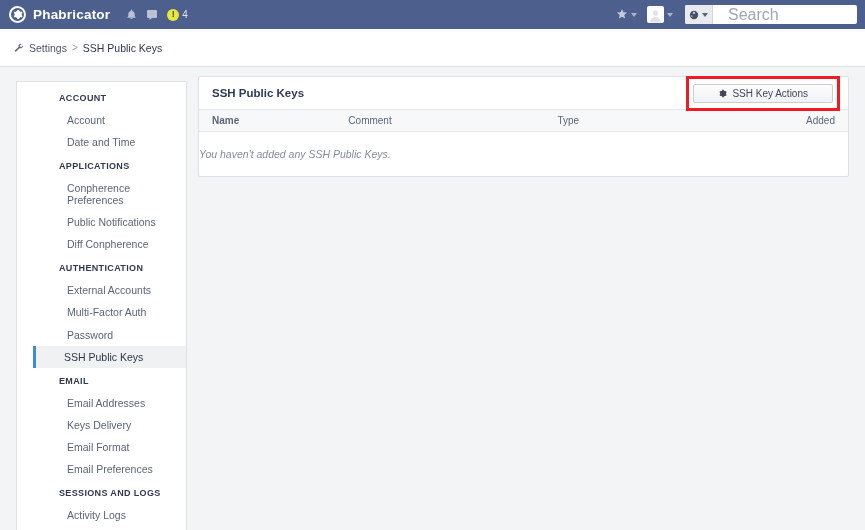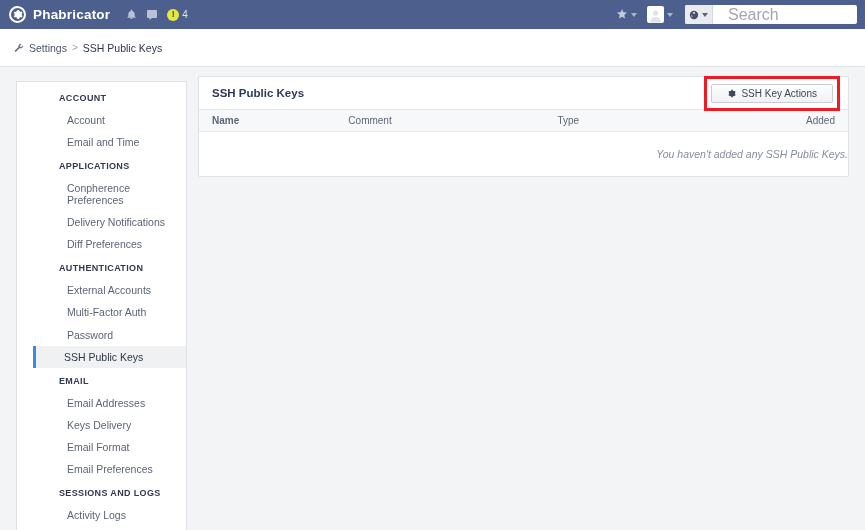--- a/index.html
+++ b/index.html
@@ -176,21 +176,21 @@
   .action-wrap { position: relative; padding: 4px; }
   .annot-box {
     position: absolute;
     left: -3px; top: -4px; right: -3px; bottom: -4px;
     border: 3px solid #ee1b24;
     pointer-events: none;
   }
   .action-btn {
     display: flex; align-items: center; gap: 5px;
     height: 19px;
-    padding: 0 15px;
+    padding: 0 24px;
     background: linear-gradient(#fdfdfd, #f1f2f4);
     border: 1px solid #c9ccd3;
     border-radius: 2px;
     font-size: 10px;
     color: #3c4char;
     color: #3d4759;
     font-family: "Liberation Sans", sans-serif;
     cursor: pointer;
     white-space: nowrap;
   }
@@ -205,21 +205,21 @@
     color: #5c6678;
     text-align: left;
     padding: 5px 0 5px 0;
     border-bottom: 1px solid #e6e8ec;
   }
   th.c-name    { padding-left: 13px; width: 150px; font-weight: bold; }
   th.c-comment { width: 210px; }
   th.c-type    { width: 250px; }
   th.c-added   { text-align: right; padding-right: 13px; }
   .empty-row td {
-    text-align: right;
+    text-align: left;
     font-size: 10.5px;
     font-style: italic;
     color: #858d9c;
     padding: 16px 0 16px 0;
   }
 </style>
 </head>
 <body>
 
 <div class="topbar">
@@ -296,25 +296,25 @@
   <span class="crumb-link">Settings</span>
   <span class="crumb-sep">&gt;</span>
   <span class="crumb-current">SSH Public Keys</span>
 </div>
 
 <div class="page">
 
   <nav class="sidebar" id="sidebar">
       <div class="side-section first">ACCOUNT</div>
       <div class="side-item">Account</div>
-      <div class="side-item">Email and Time</div>
+      <div class="side-item">Date and Time</div>
       <div class="side-section">APPLICATIONS</div>
       <div class="side-item">Conpherence Preferences</div>
-      <div class="side-item">Delivery Notifications</div>
-      <div class="side-item">Diff Preferences</div>
+      <div class="side-item">Public Notifications</div>
+      <div class="side-item">Diff Conpherence</div>
       <div class="side-section">AUTHENTICATION</div>
       <div class="side-item">External Accounts</div>
       <div class="side-item">Multi-Factor Auth</div>
       <div class="side-item">Password</div>
       <div class="side-item selected">SSH Public Keys</div>
       <div class="side-section">EMAIL</div>
       <div class="side-item">Email Addresses</div>
       <div class="side-item">Keys Delivery</div>
       <div class="side-item">Email Format</div>
       <div class="side-item">Email Preferences</div>

